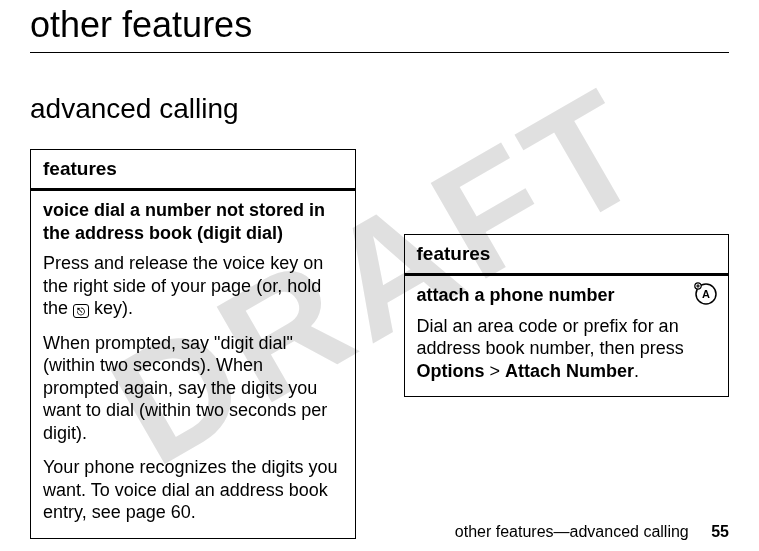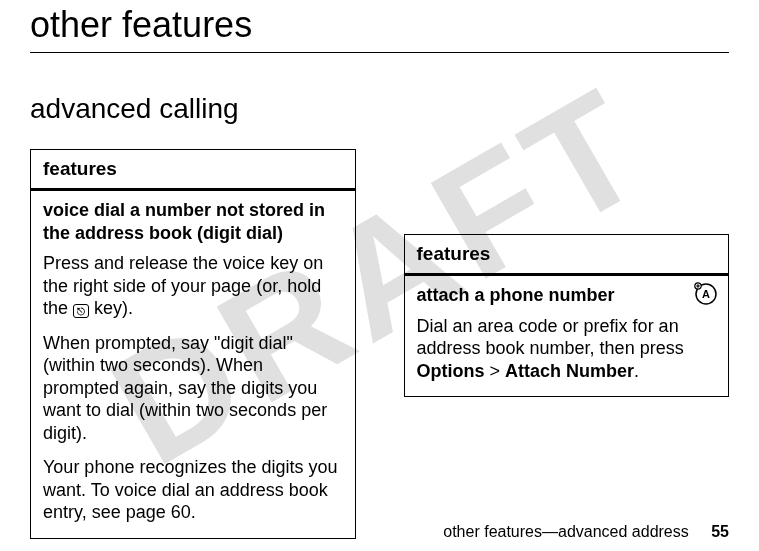--- a/index.html
+++ b/index.html
@@ -147,15 +147,15 @@
           <div class="para">
             <span>Dial an area code or prefix for an address book number, then press </span><span class="narrow-bold">Options</span><span> &gt; </span><span class="narrow-bold">Attach Number</span><span>.</span>
           </div>
         </div>
       </div>
     </div>
   </div>
 </div>
 
 <div class="footer">
-  <span>other features—advanced address</span>
+  <span>other features—advanced calling</span>
   <span class="pg">55</span>
 </div>
 
 </body></html>

